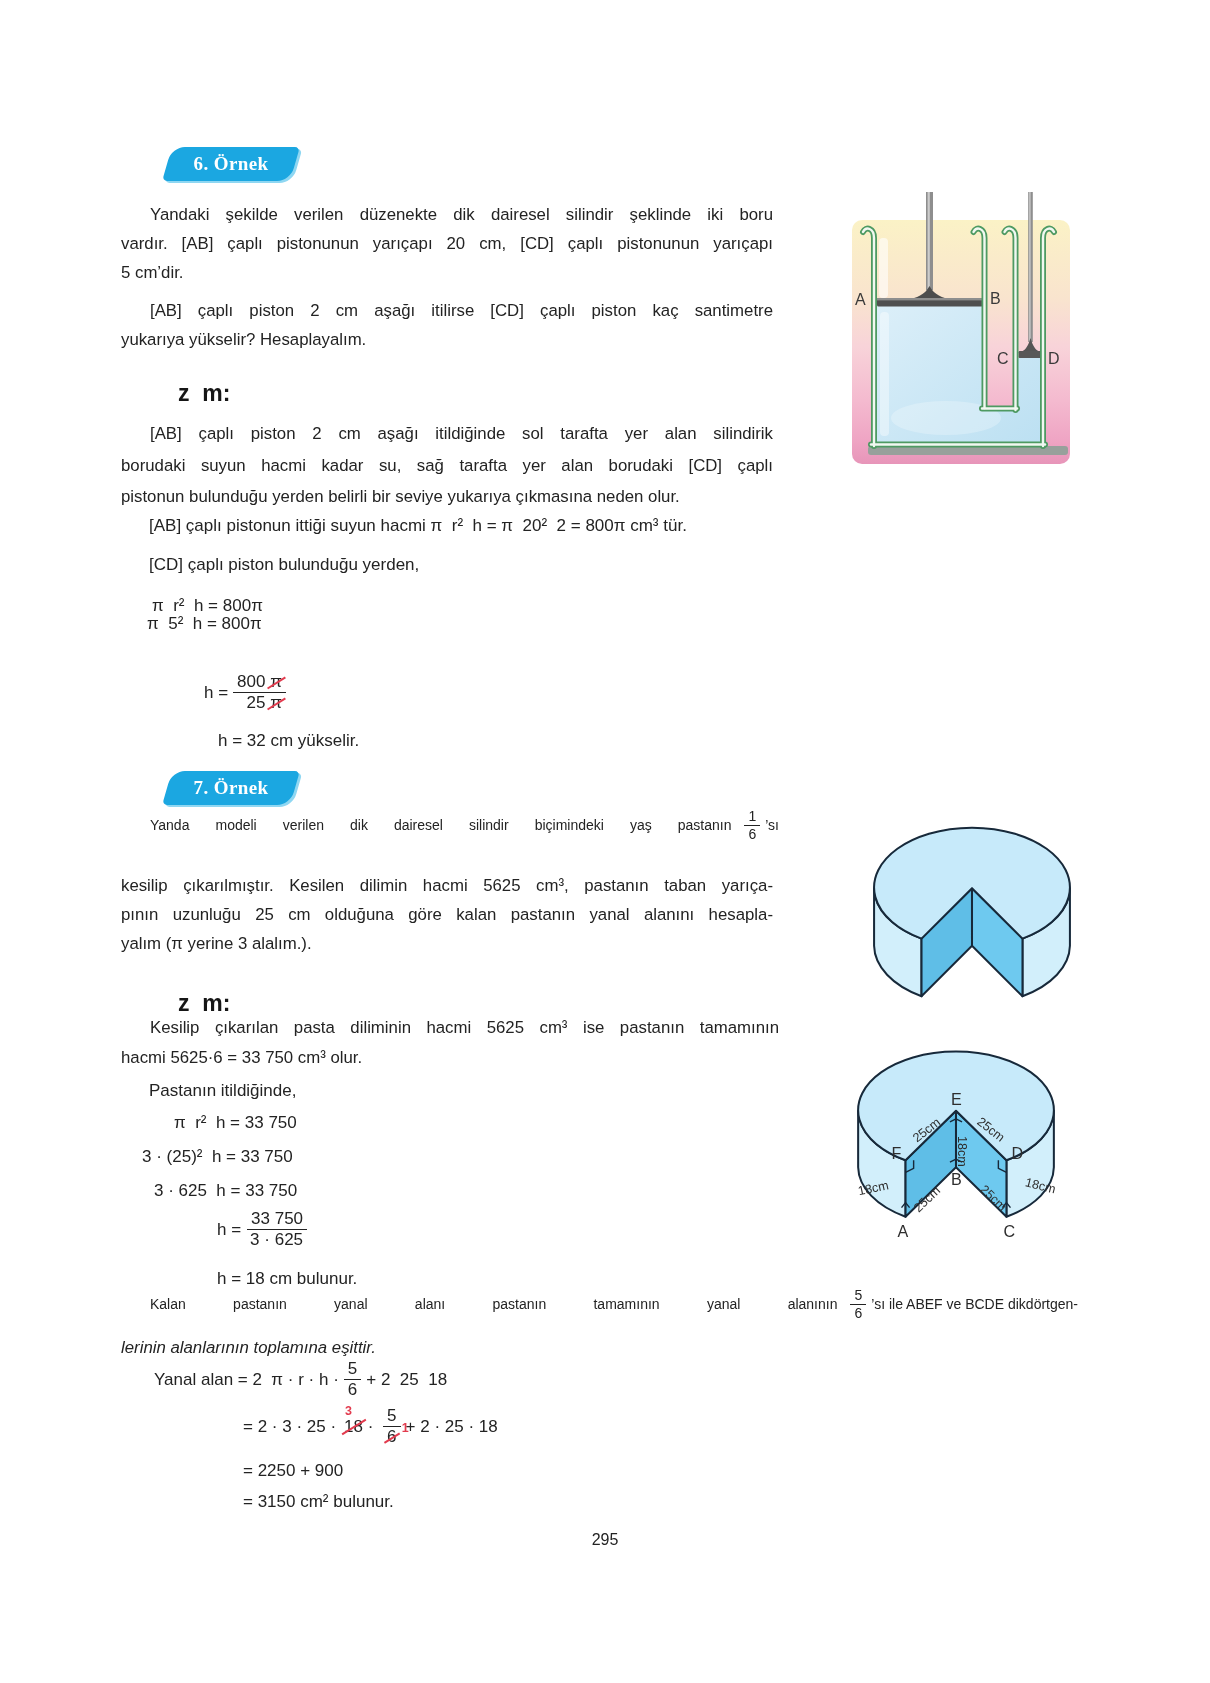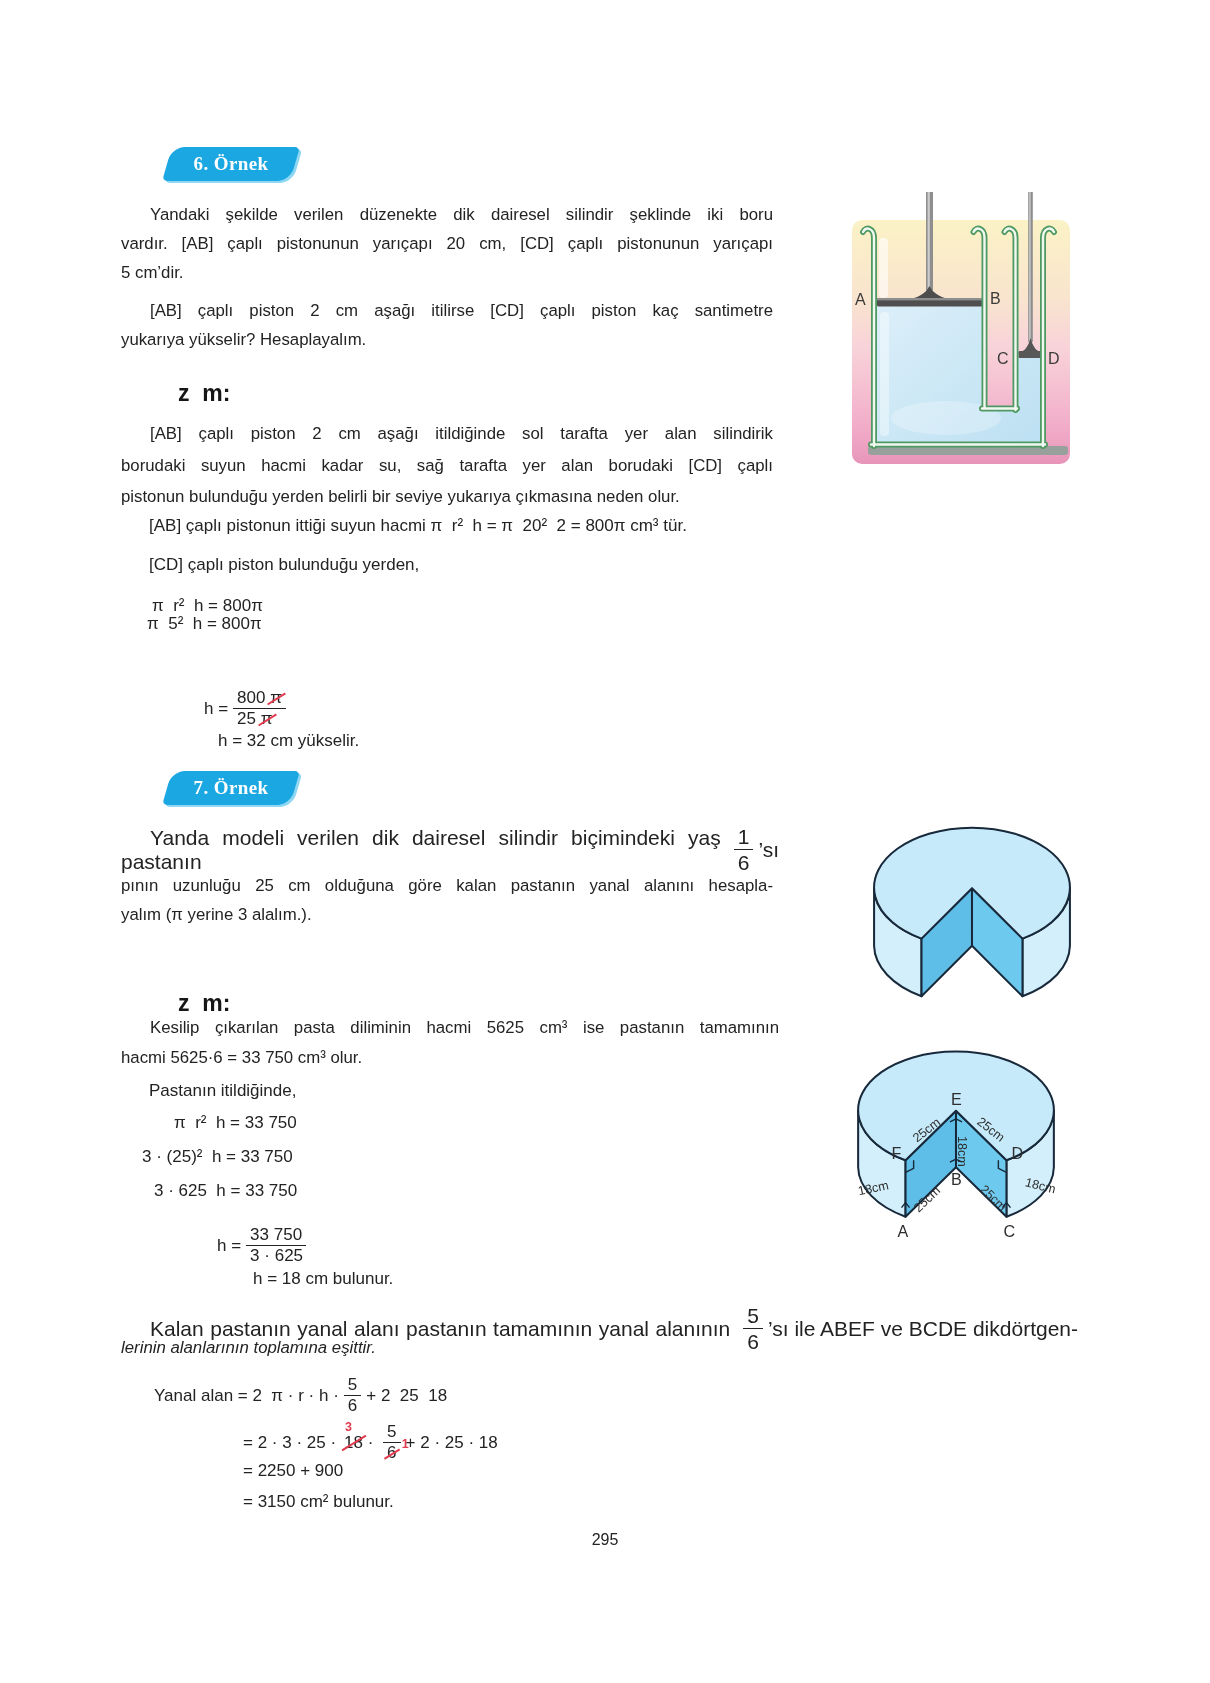--- a/index.html
+++ b/index.html
@@ -22,26 +22,26 @@
   .indent > div:first-child{text-indent:29px;}
   .jline{text-align:justify;text-align-last:justify;}
 
   .sol-label{position:absolute;font-weight:bold;font-size:23px;white-space:pre;color:#161616;}
   .mathline{position:absolute;font-size:17px;white-space:pre;}
   .pagenum{position:absolute;left:0;width:100%;text-align:center;font-size:16px;}
 
   
   .fracline{position:absolute;display:flex;align-items:center;font-size:17px;}
   .fracline .pre,.fracline .post,.fracline .mid{white-space:pre;}
-  .flexline{position:absolute;display:flex;align-items:center;font-size:21px;}
+  .flexline{position:absolute;display:flex;align-items:center;font-size:14px;}
   .flexline .grow{flex:1;text-align:justify;text-align-last:justify;padding-right:8px;}
   .flexline .grow.ind{text-indent:29px;}
   .flexline .post{white-space:pre;}
-  .frac{display:inline-flex;flex-direction:column;align-items:flex-start;line-height:1.2;
-        margin:16px 5px;}
+  .frac{display:inline-flex;flex-direction:column;align-items:flex-end;line-height:1.2;
+        margin:0 5px;}
   .frac .top{padding:0 4px;border-bottom:1.8px solid #232323;}
   .frac .bot{padding:0 4px;position:relative;}
 
   
   .cancel{position:relative;display:inline-block;}
   .cancel::after{content:"";position:absolute;left:-4px;right:-5px;top:48%;
                  border-top:2.2px solid #E23B4E;transform:rotate(-32deg);}
   .sup-red{position:absolute;top:-13px;left:1px;color:#E23B4E;font-size:12.5px;font-weight:bold;}
   .sup-red.right{left:auto;right:-12px;top:-6px;}
 
@@ -95,20 +95,21 @@
 
   <div class="flexline" style="left:121px;top:808px;width:658px;">
     <span class="grow ind">Yanda modeli verilen dik dairesel silindir biçimindeki yaş pastanın</span>
     <span class="frac">
       <span class="top">1</span>
       <span class="bot">6</span>
     </span>
     <span class="post">’sı</span>
   </div>
   <div class="para" style="left:121px;top:871px;width:652px;">
+      <div class="jline">kesilip çıkarılmıştır. Kesilen dilimin hacmi 5625 cm³, pastanın taban yarıça-</div>
       <div class="jline">pının uzunluğu 25 cm olduğuna göre kalan pastanın yanal alanını hesapla-</div>
       <div>yalım (π yerine 3 alalım.).</div>
     </div>
 
   <div class="sol-label" style="left:178px;top:990px;">z  m:</div>
   <div class="para indent lh30" style="left:121px;top:1013px;width:658px;">
       <div class="jline">Kesilip çıkarılan pasta diliminin hacmi 5625 cm³ ise pastanın tamamının</div>
       <div>hacmi 5625·6 = 33 750 cm³ olur.</div>
     </div>
   <div class="mathline" style="left:149px;top:1081px;">Pastanın itildiğinde,</div>
@@ -116,21 +117,21 @@
   <div class="mathline" style="left:142px;top:1147px;">3 · (25)²  h = 33 750</div>
   <div class="mathline" style="left:154px;top:1181px;">3 · 625  h = 33 750</div>
 
   <div class="fracline" style="left:217px;top:1209px;">
     <span class="pre">h =</span>
     <span class="frac">
       <span class="top">33 750</span>
       <span class="bot">3 · 625</span>
     </span>
   </div>
-  <div class="mathline" style="left:217px;top:1269px;margin-left:36px;">h = 18 cm bulunur.</div>
+  <div class="mathline" style="left:217px;top:1269px;">h = 18 cm bulunur.</div>
 
   <div class="flexline" style="left:121px;top:1287px;width:957px;">
     <span class="grow ind">Kalan pastanın yanal alanı pastanın tamamının yanal alanının</span>
     <span class="frac">
       <span class="top">5</span>
       <span class="bot">6</span>
     </span>
     <span class="post">’sı ile ABEF ve BCDE dikdörtgen-</span>
   </div>
   <div class="para" style="left:121px;top:1333px;width:660px;font-style:italic;">

